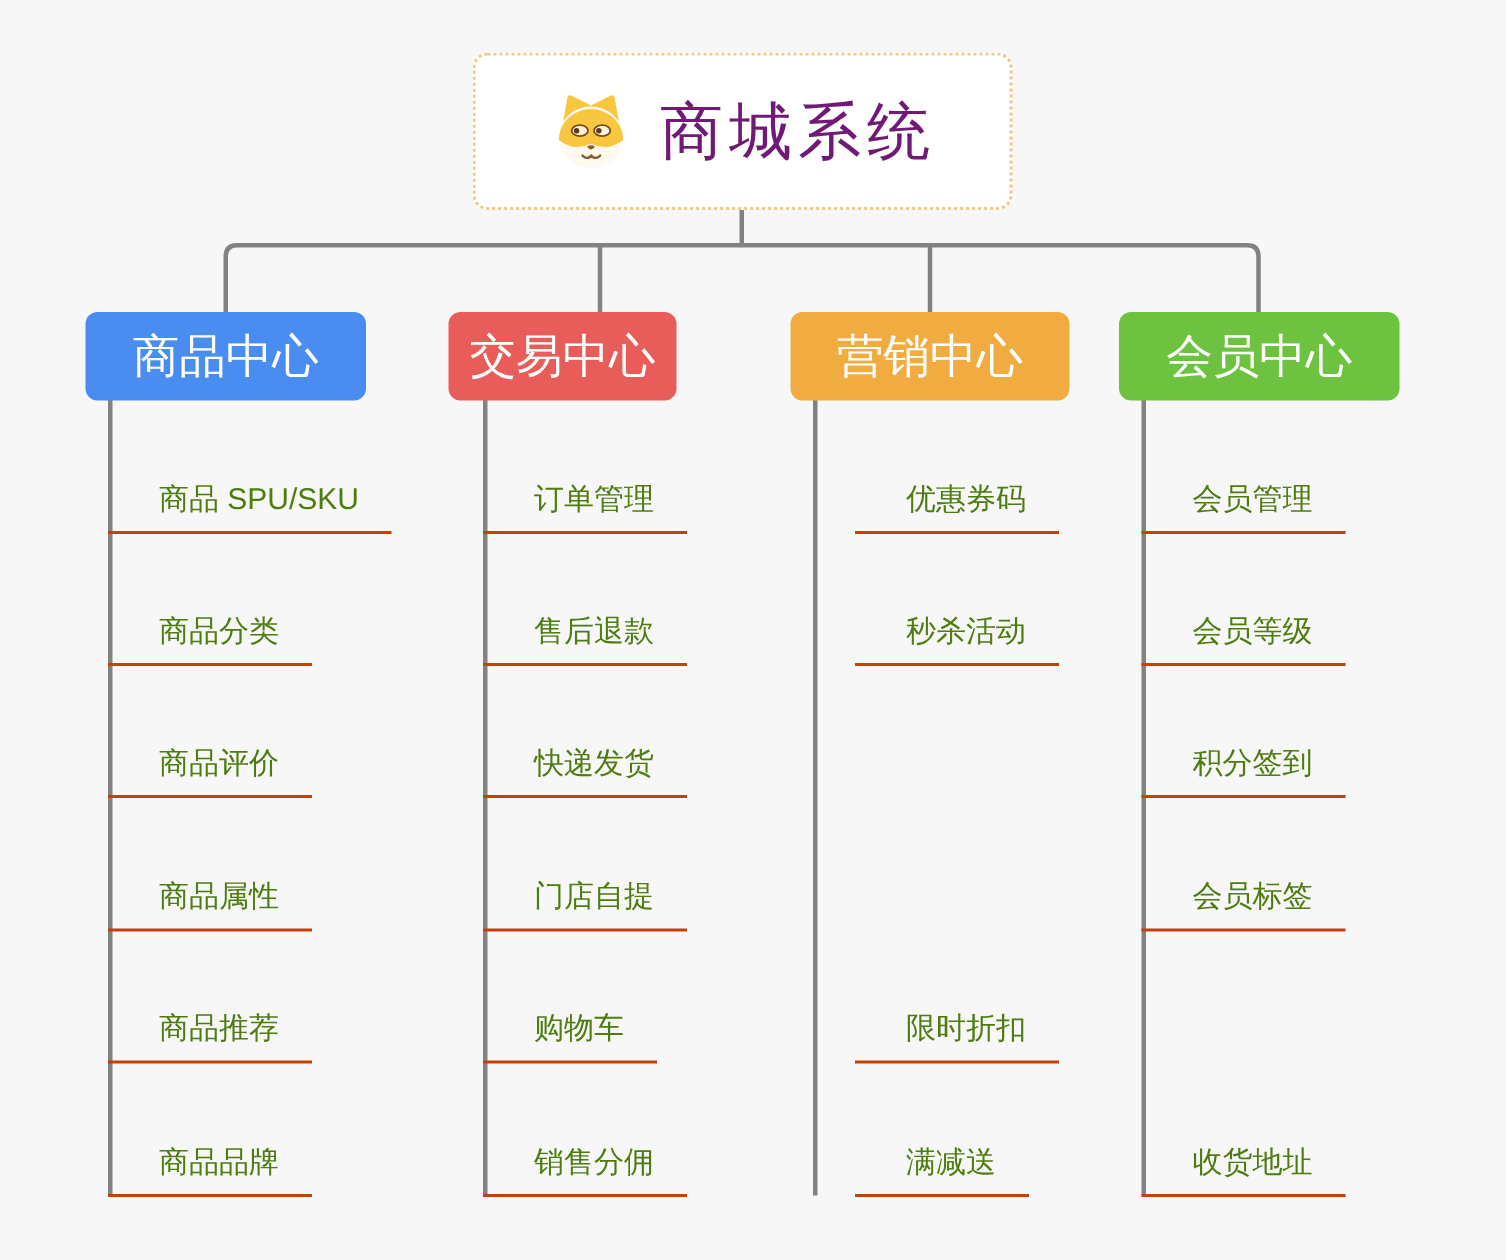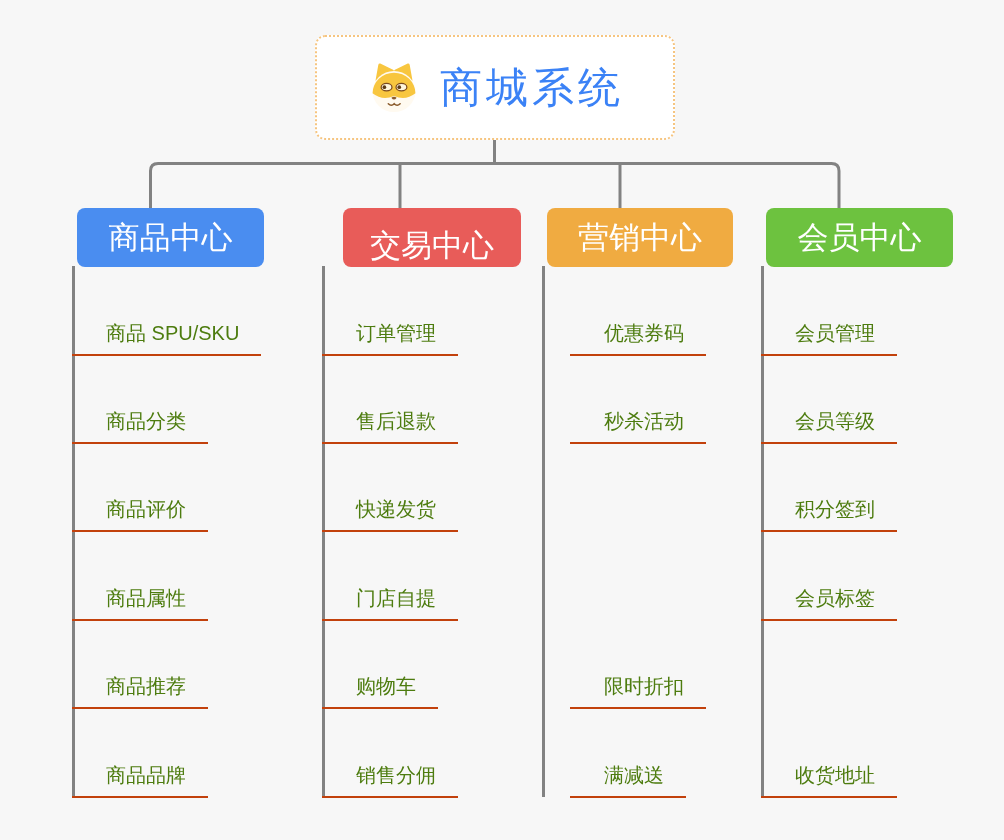--- a/index.html
+++ b/index.html
@@ -30,41 +30,40 @@
     border-radius:10px;
     box-sizing:border-box;
     display:flex;
     align-items:center;
     justify-content:center;
     gap:18px;
   }
   .root-label{
     font-size:42px;
     letter-spacing:4px;
-    color:#3b82f6;
+    color:#701a75;
     white-space:nowrap;
   }
   .dog{width:56px;height:56px;display:inline-block;}
   .dog svg{display:block;}
   
   .cat{
     position:absolute;
     top:208px;
     height:59px;
     border-radius:8px;
     display:flex;
     align-items:center;
     justify-content:center;
     color:#ffffff;
     font-size:31px;
     white-space:nowrap;
-    margin-left:20px;
   }
   .cat1{left:57px;width:187px;}
-  .cat2{left:323px;width:178px;align-items:flex-end;}
+  .cat2{left:299px;width:152px;}
   .cat3{left:527px;width:186px;}
   .cat4{left:746px;width:187px;}
   
   .leaf{
     position:absolute;
     transform:translateY(-100%);
     font-size:20px;
     line-height:30px;
     color:#4d7c0f;
     white-space:nowrap;

